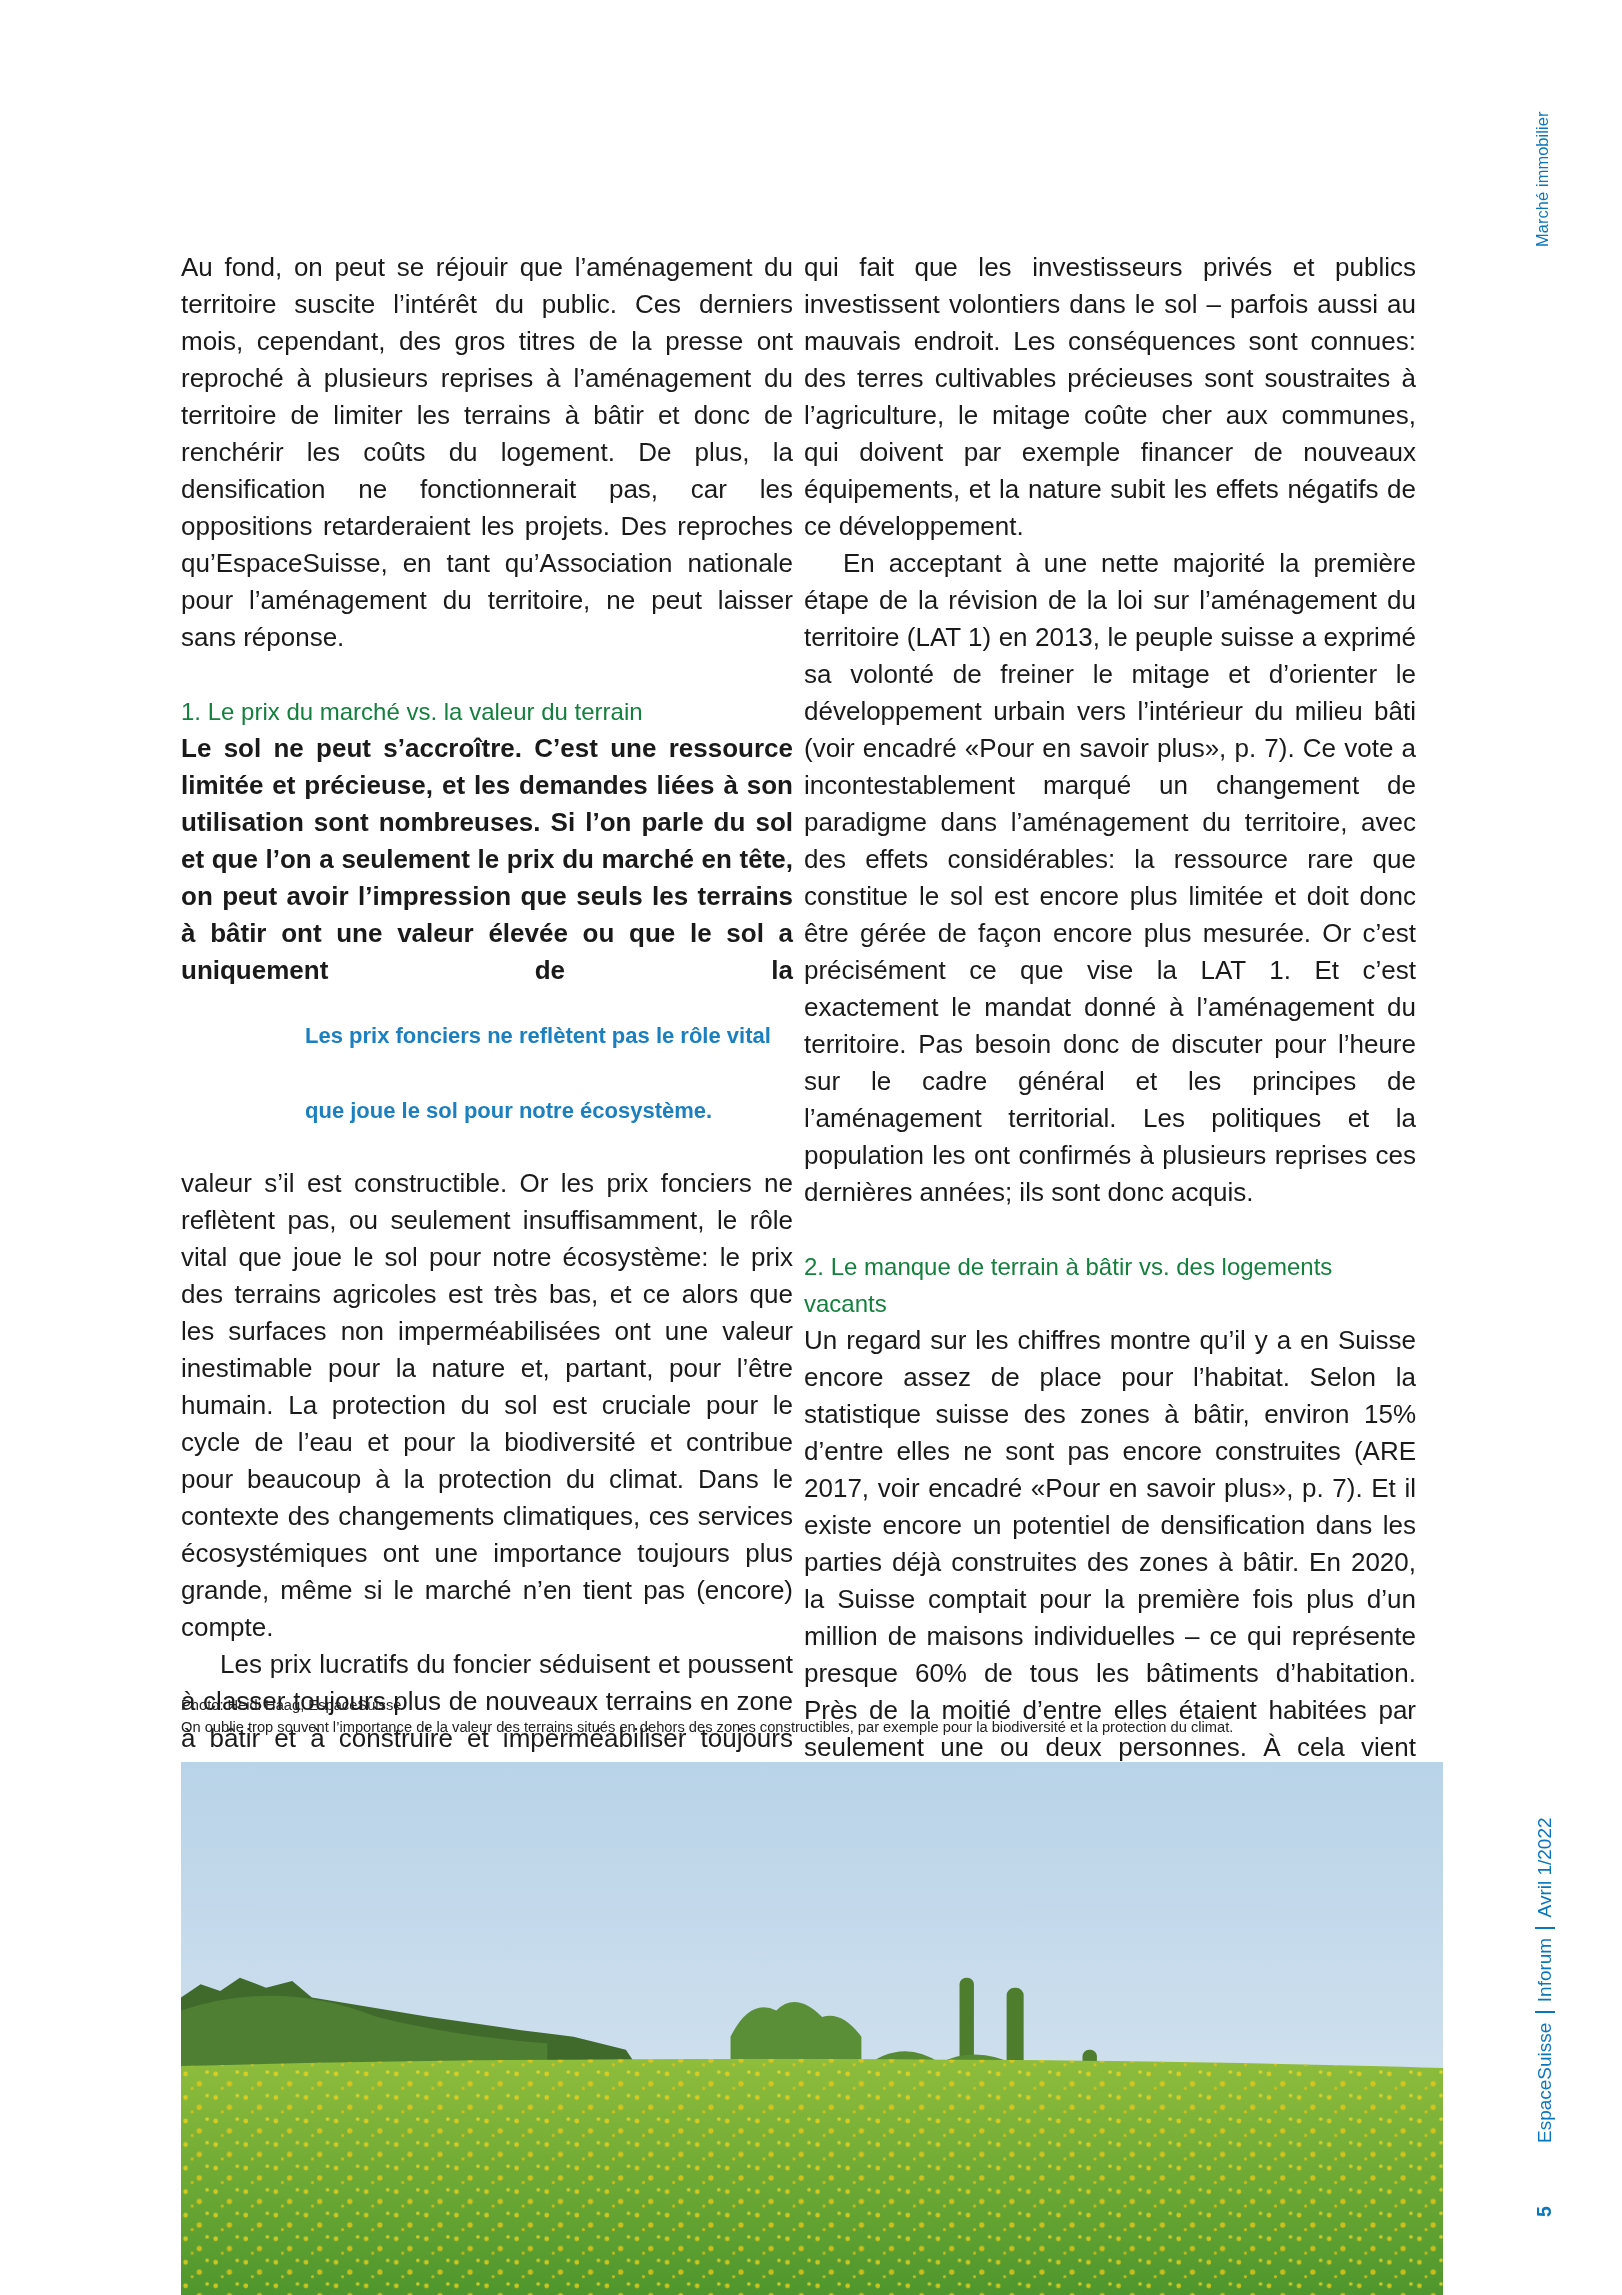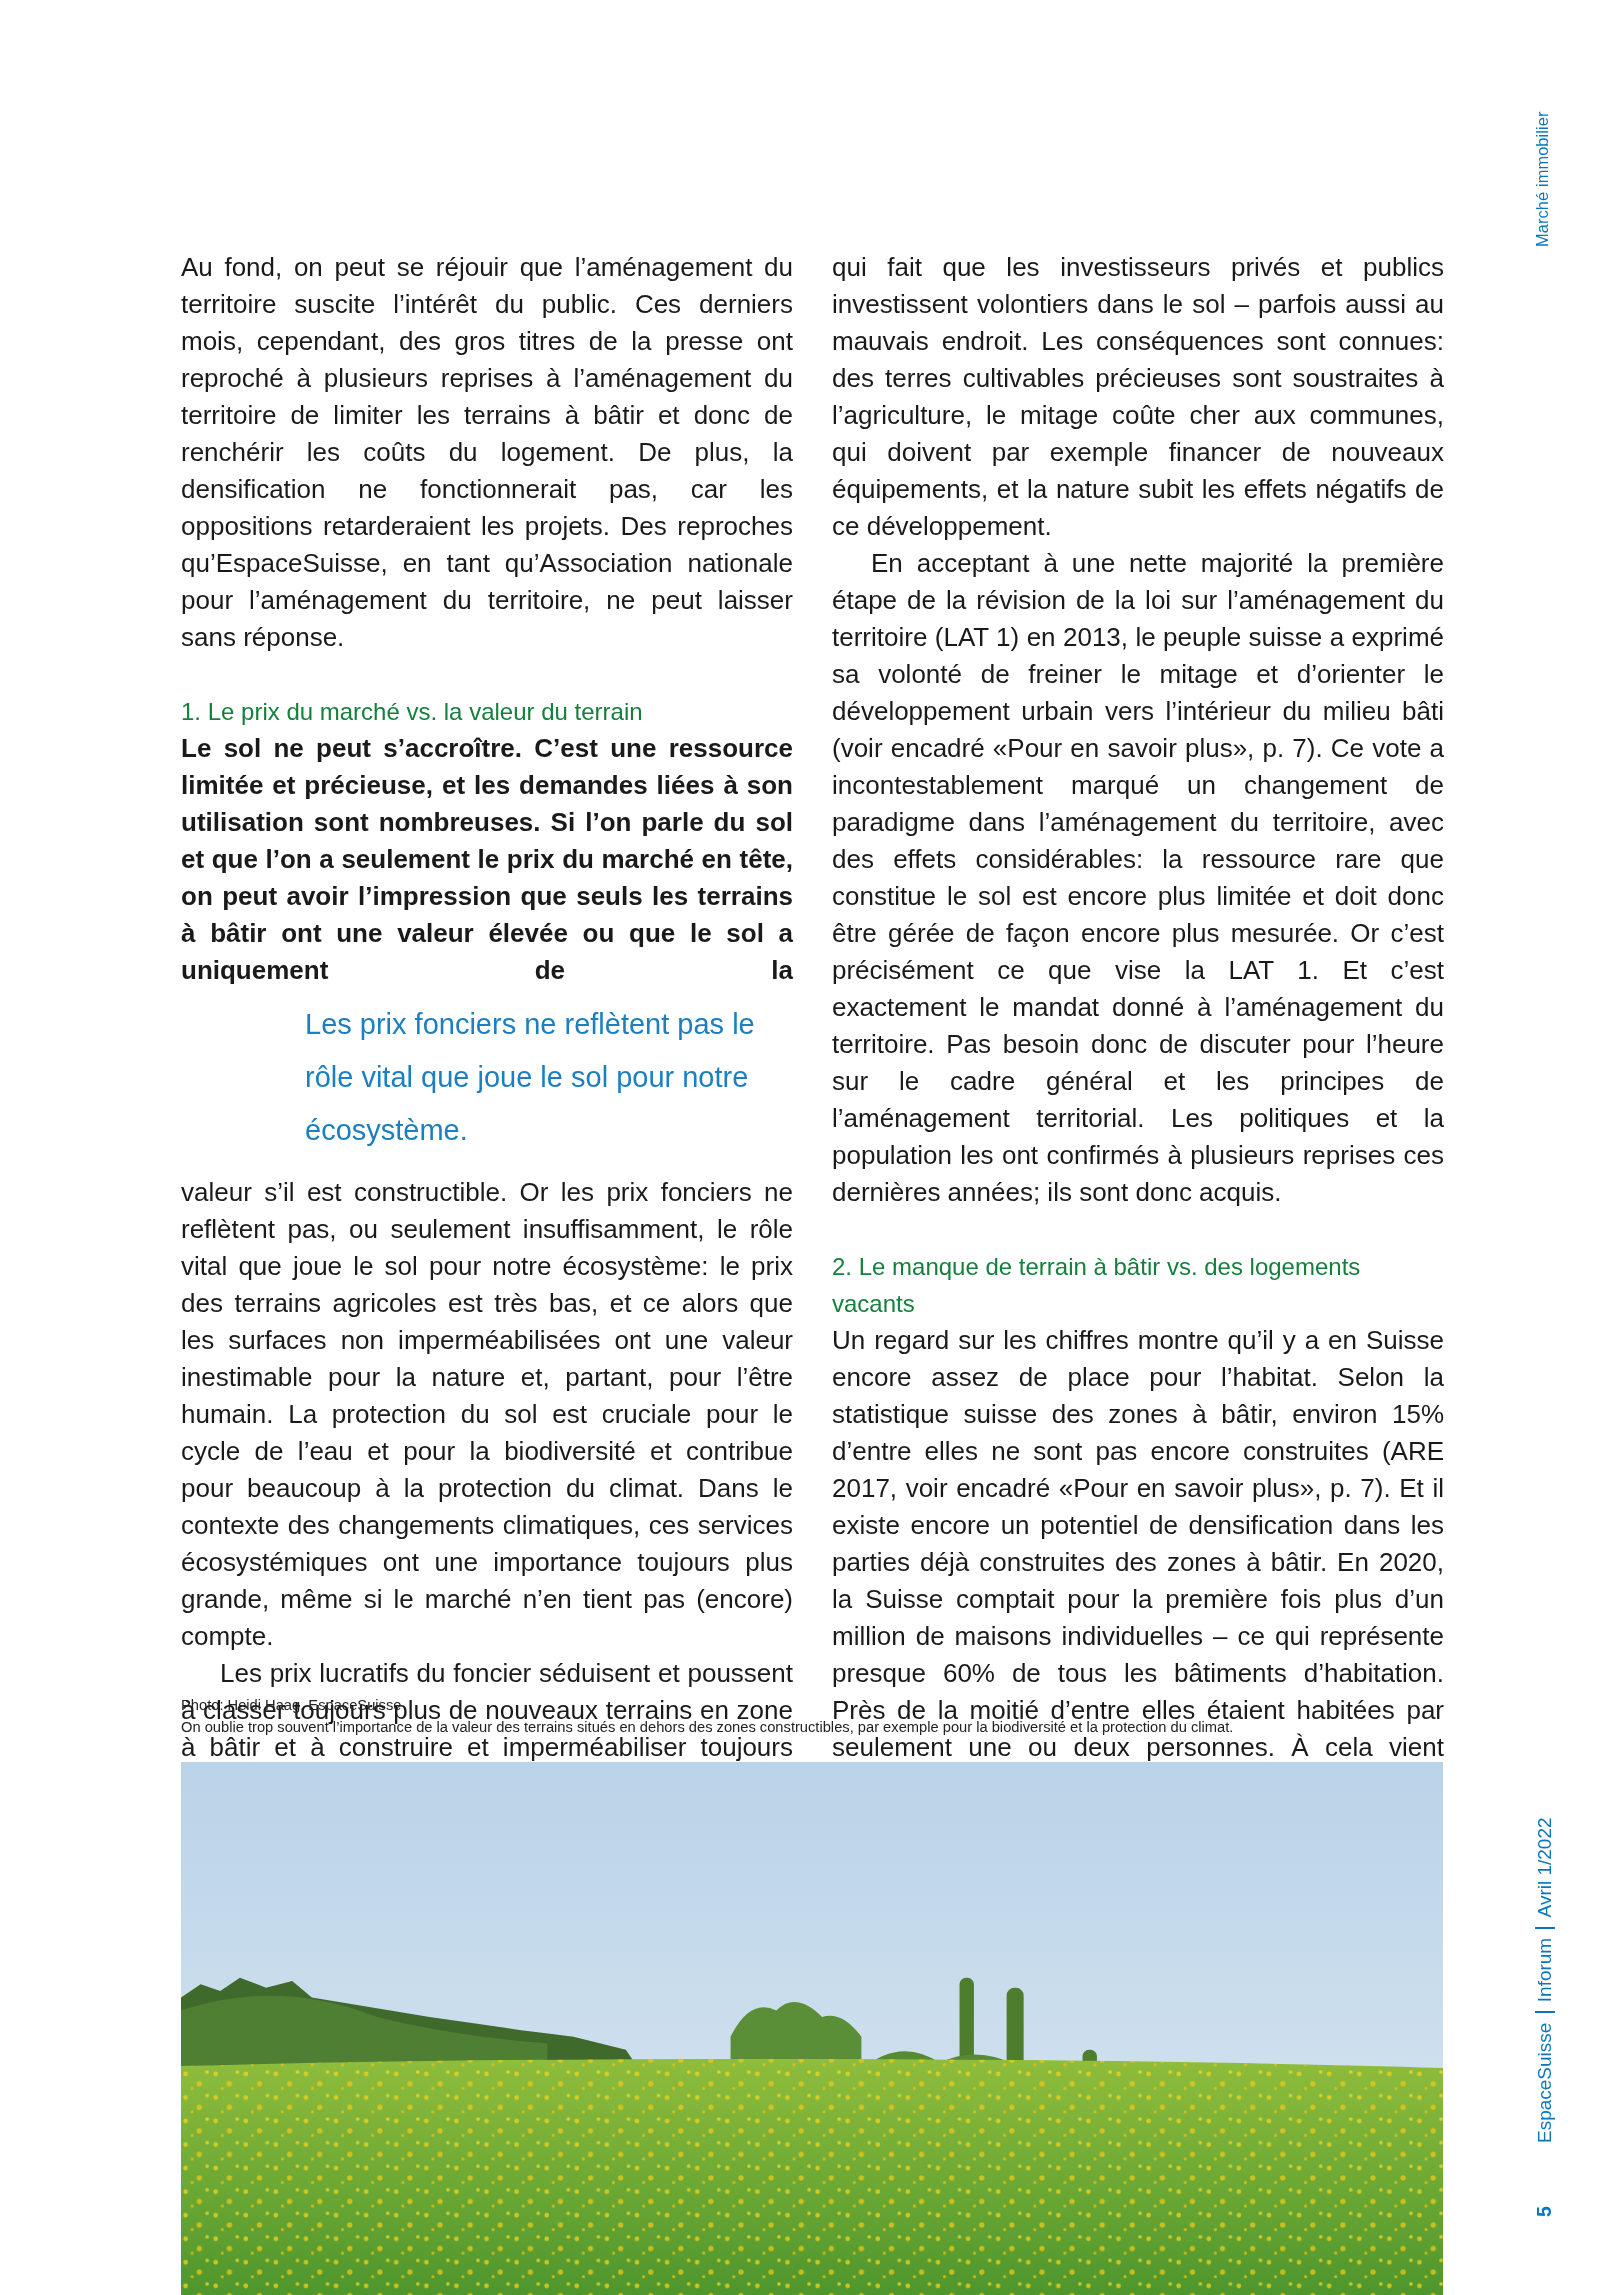--- a/index.html
+++ b/index.html
@@ -9,30 +9,30 @@
   .side-label { position: absolute; color: #0a77bd; font-family: "Liberation Sans", sans-serif;
                 transform-origin: left top; transform: rotate(-90deg); white-space: nowrap; }
   .side-top { left: 1533px; top: 247px; font-size: 16.4px; letter-spacing: 0.1px; }
   .side-bottom { left: 1534px; top: 2143px; font-size: 19px; display: flex; align-items: center; gap: 9.2px; }
   .side-bottom .sep { display: inline-block; width: 2px; height: 19.6px; background: #0a77bd; }
   .page-number { position: absolute; left: 1533px; top: 2217px; color: #0a77bd; font-weight: bold;
                  font-size: 19.6px; transform-origin: left top; transform: rotate(-90deg); }
 
   .col { position: absolute; top: 249px; width: 612px; }
   .col-left { left: 181px; }
-  .col-right { left: 832px; }
+  .col-right { left: 804px; }
 
   .para { margin: 0; font-size: 26px; line-height: 37px; text-align: justify; hyphens: manual; }
   .para.indent { text-indent: 39px; }
 
   .heading { margin: 0; font-size: 24px; line-height: 37px; font-weight: 500; color: #15803d; }
   .gap { height: 37px; }
 
-  .pullquote { margin: 0; padding: 0 0 0 124px; font-size: 29px; line-height: 53px;
-               color: #1b7fc0; font-weight: 400; }
+  .pullquote { margin: 0; padding: 0 0 0 124px; font-size: 22px; line-height: 75px;
+               color: #1b7fc0; font-weight: 700; }
   .pullquote-wrap { padding-top: 9.2px; padding-bottom: 17px; }
 
   .caption { position: absolute; left: 181px; top: 1695px; width: 1263px; font-size: 14.7px;
              line-height: 21.6px; color: #222; }
 
   .photo { position: absolute; left: 181px; top: 1762px; width: 1262px; height: 533px; overflow: hidden; }
   .photo svg { display: block; width: 100%; height: 100%; }
 </style>
 </head>
 <body>

